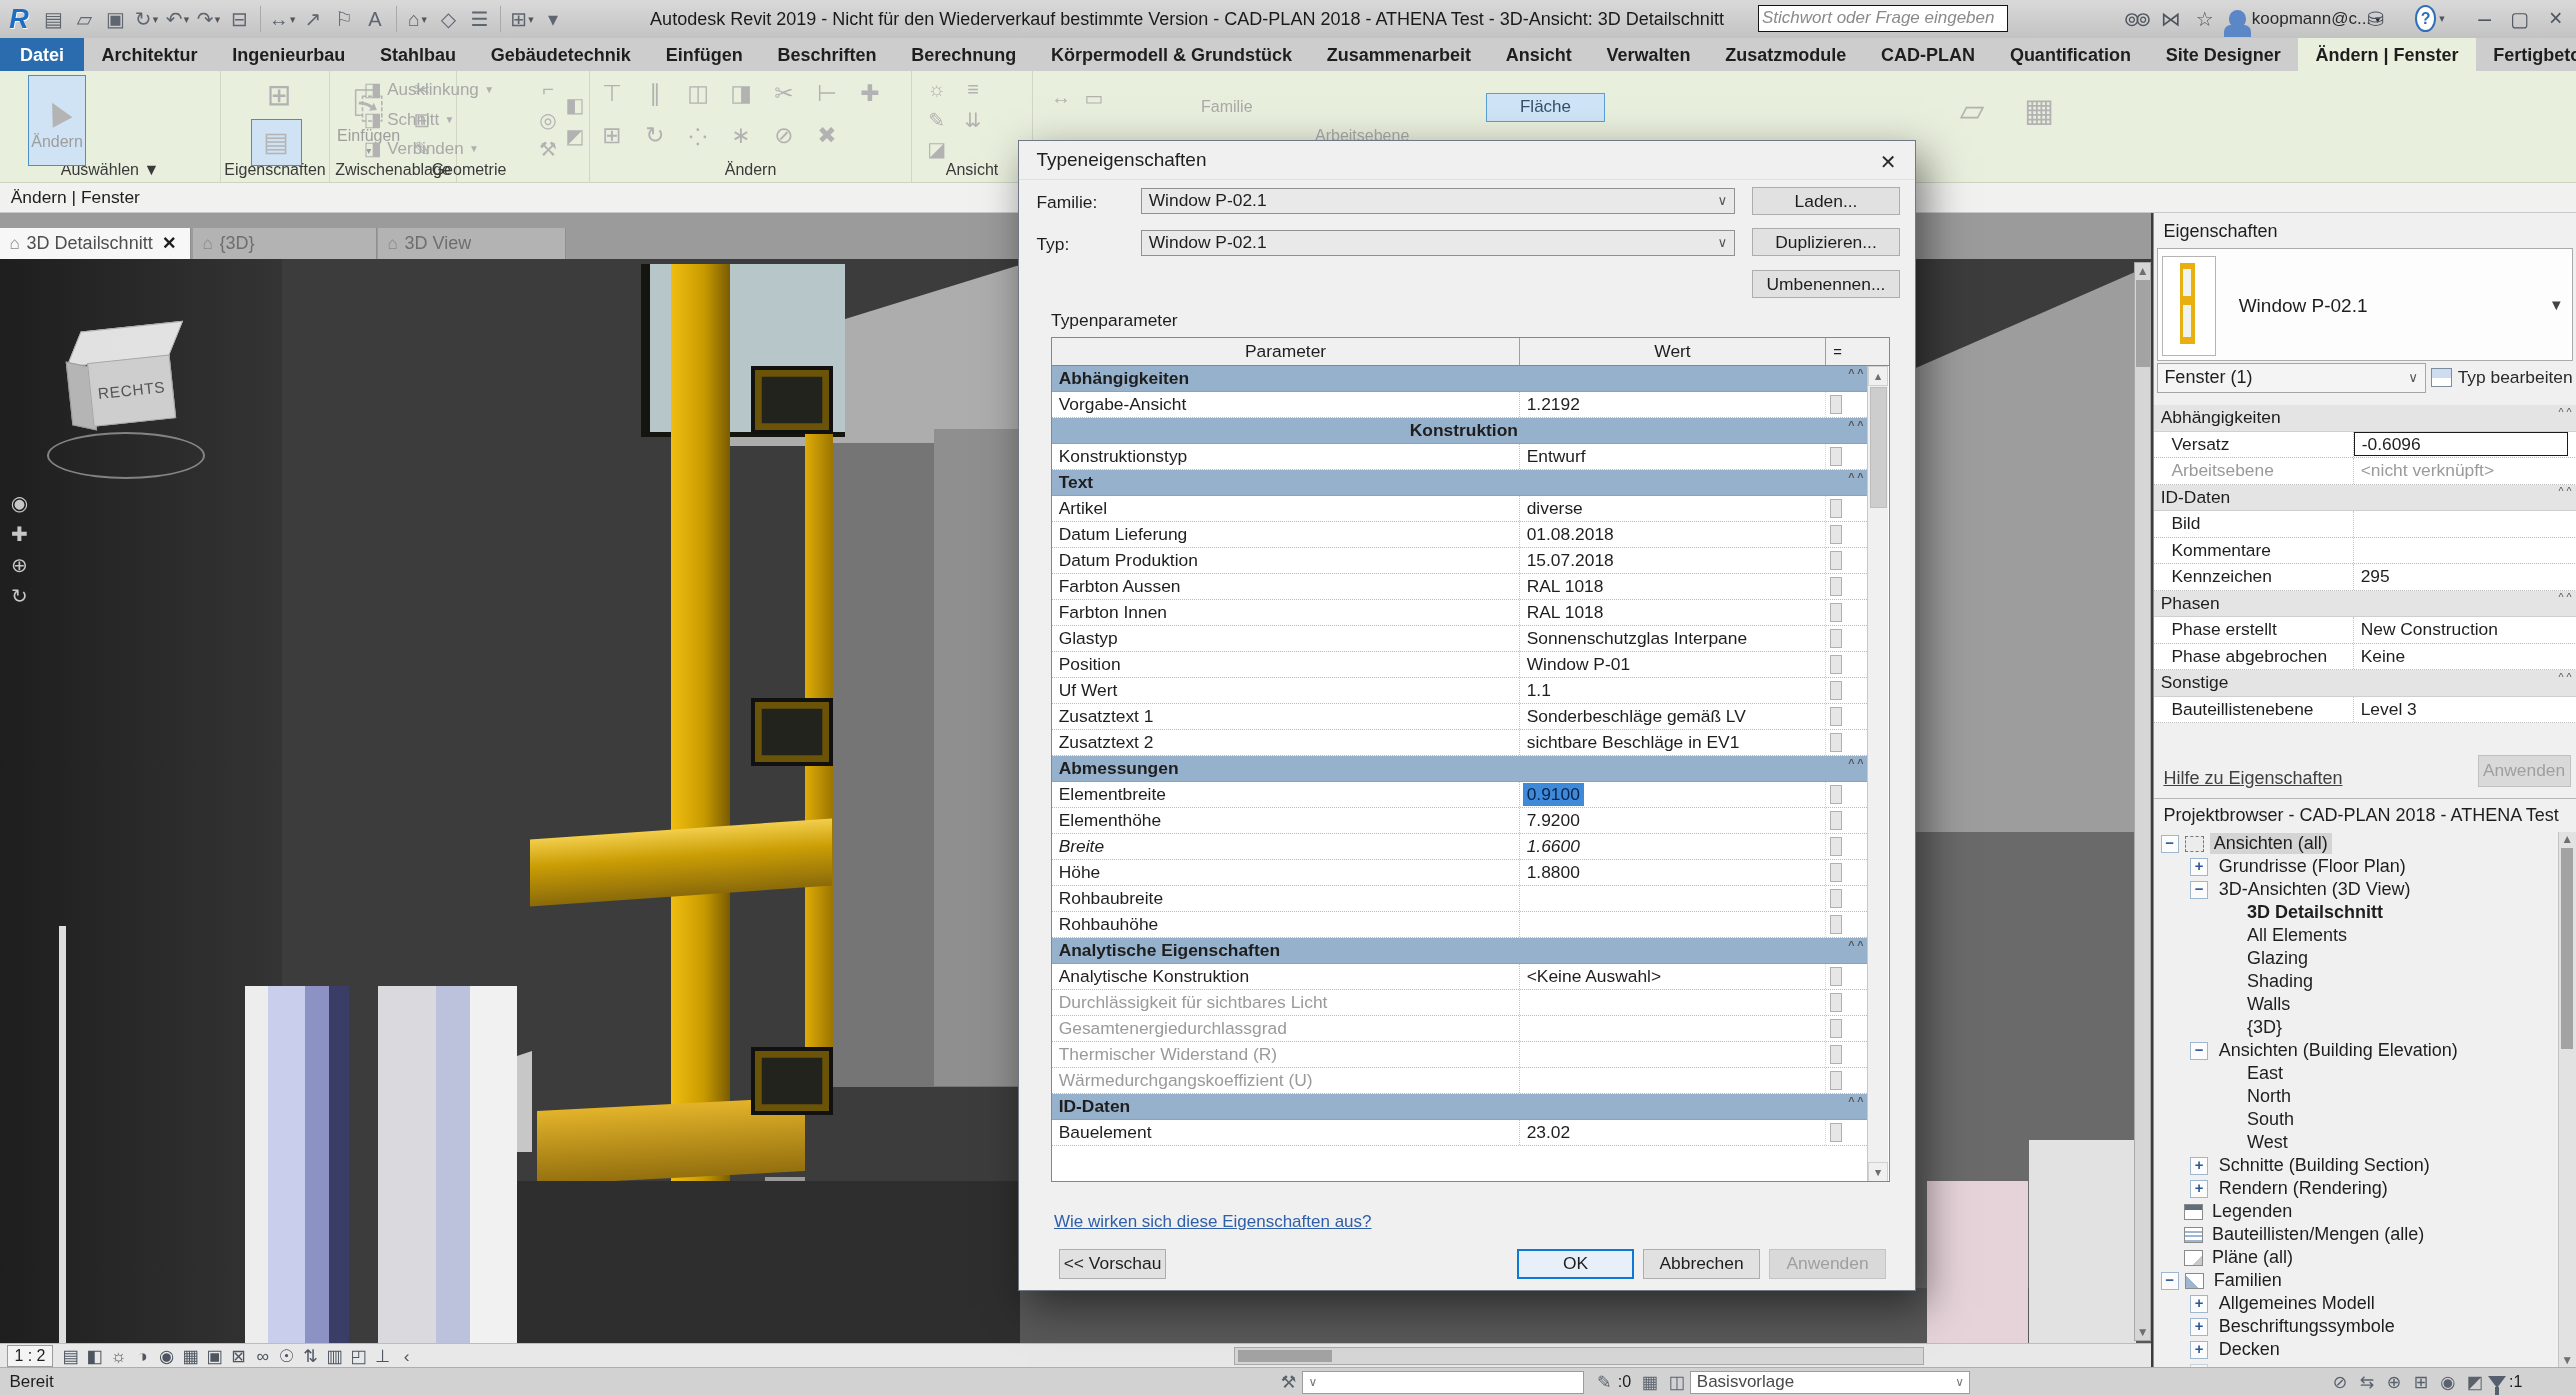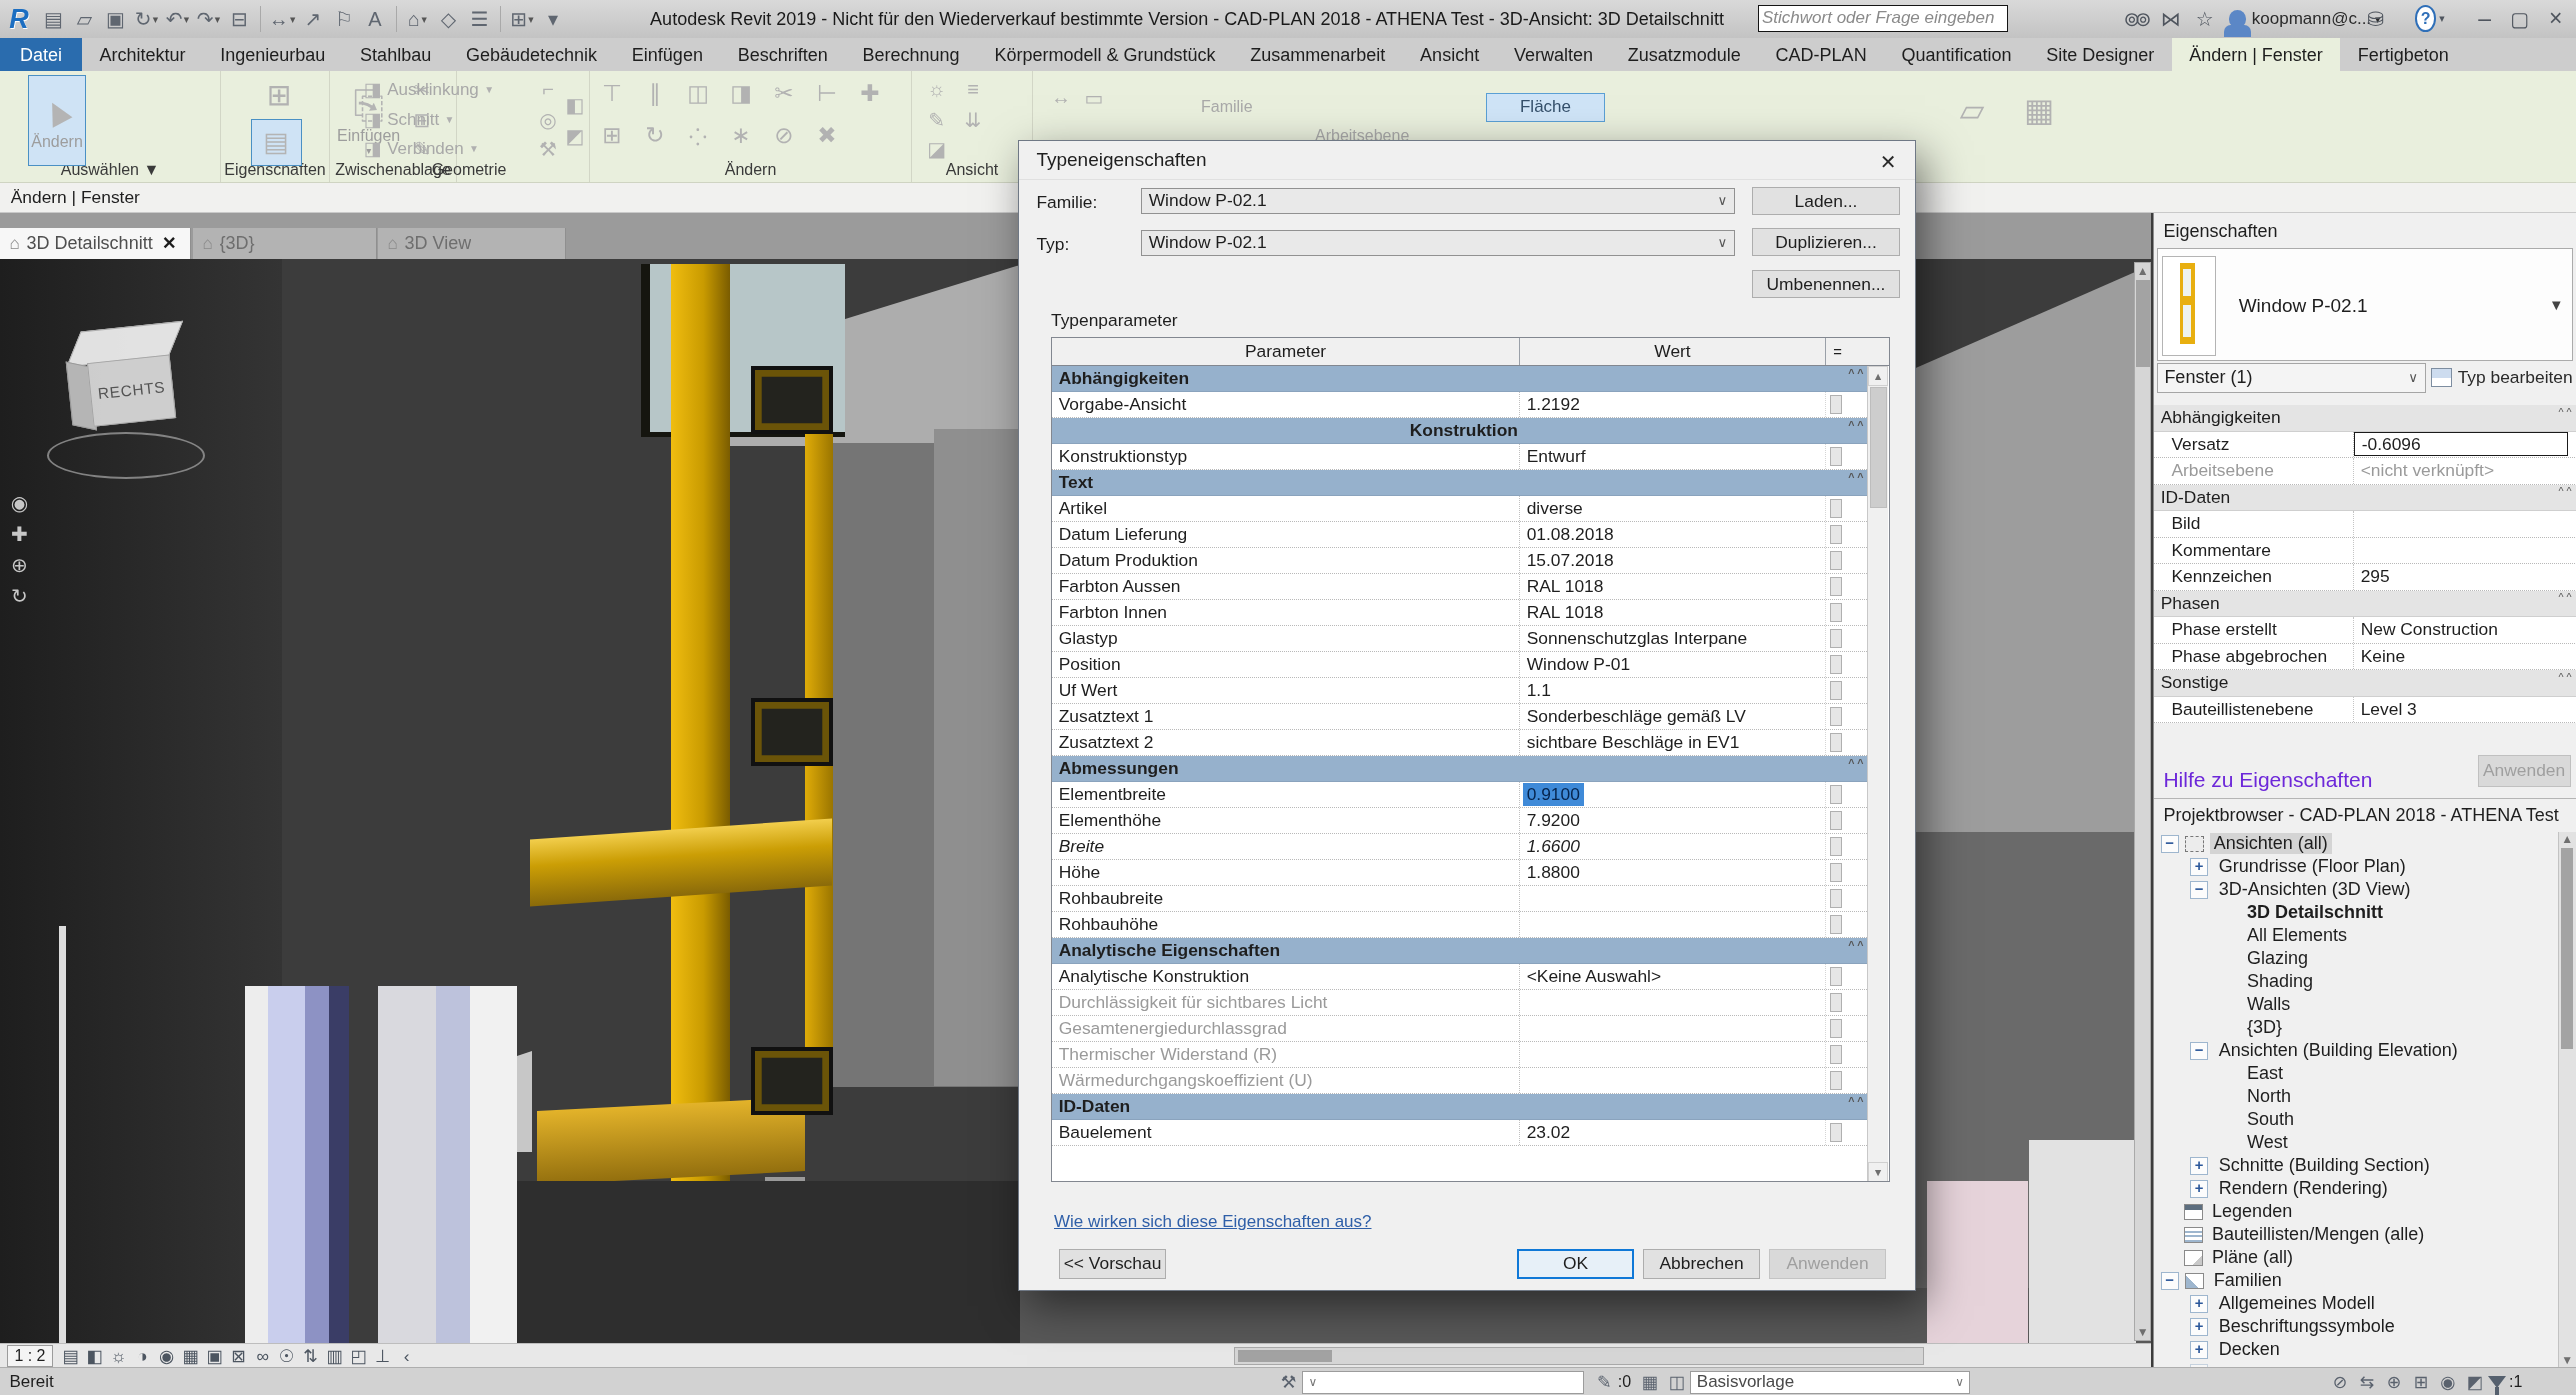--- a/index.html
+++ b/index.html
@@ -22,21 +22,21 @@
   #searchbox .ph{font-style:italic;color:#8a8a8a;font-size:17px;white-space:nowrap;overflow:hidden;}
   .tb-ic{position:absolute;top:4px;width:29.5px;height:29.5px;display:flex;align-items:center;
          justify-content:center;color:#4f555e;font-size:20px;}
   #account{position:absolute;left:2229px;top:0;height:38px;display:flex;align-items:center;
            font-size:17px;color:#2a2a2a;white-space:nowrap;}
   .person{width:17.4px;height:17.4px;border-radius:50%;background:#5b87c6;position:relative;margin-right:5.4px;}
   .person:after{content:"";position:absolute;left:-4.7px;top:14.8px;width:27px;height:12px;border-radius:6.7px 6.7px 0 0;background:#5b87c6;}
   .help-circ{width:23px;height:23px;border-radius:50%;background:#fff;border:2px solid #2f6fb8;
              color:#2f6fb8;font-weight:bold;display:flex;align-items:center;justify-content:center;font-size:16px;}
   
-  #tabsrow{left:0;top:38px;width:2576px;height:34px;background:#cdcdcd;display:flex;align-items:stretch;}
+  #tabsrow{left:0;top:38px;width:2576px;height:34px;background:#cdcdcd;display:flex;align-items:stretch;font-weight:bold;}
   .tab{display:flex;align-items:center;padding:0 17.4px;font-size:18px;color:#1e1e1e;white-space:nowrap;}
   .tab.file{background:#2a6cae;color:#fff;padding:0 20px;}
   .tab.active{background:#e9efdd;}
   
   #ribbon{left:0;top:71px;width:2576px;height:111px;background:#e9efdd;border-bottom:0.7px solid #cfd4c2;}
   .rpanel{position:absolute;top:0;height:111px;border-right:0.7px solid #d2d6c6;box-sizing:border-box;}
   .rpanel .plabel{position:absolute;left:0;right:0;bottom:2.7px;text-align:center;font-size:16px;color:#3a3a3a;white-space:nowrap;}
   .bigbtn{position:absolute;display:flex;flex-direction:column;align-items:center;justify-content:center;
           color:#adadad;}
   .bigbtn .big-ic{font-size:38px;line-height:43px;color:#b4b4b4;}
@@ -102,21 +102,21 @@
   .et-ic{width:19px;height:17.4px;border:1.3px solid #7d8da0;background:linear-gradient(#cddcef 50%,#fff 50%);margin-right:5.4px;}
   #propgrid{position:absolute;left:0px;top:192px;width:423px;}
   .pg-sec{height:25.5px;background:#e4e4e4;border-bottom:0.7px solid #cfcfcf;display:flex;align-items:center;
           padding-left:6.7px;font-size:17.4px;position:relative;}
   .pg-row{height:25.5px;background:#fff;border-bottom:0.7px dotted #b9b9b9;display:flex;font-size:17.4px;}
   .pg-p{width:200px;padding-left:17.4px;display:flex;align-items:center;border-right:0.7px dotted #c4c4c4;box-sizing:border-box;}
   .pg-v{flex:1;padding-left:6.7px;display:flex;align-items:center;position:relative;}
   .pg-v.focus{border:1.3px solid #1b1b1b;margin:0.7px 9.4px 0.7px 0;}
   .gray{color:#9a9a9a;}
   .chev{position:absolute;right:5.4px;top:2.7px;color:#555;font-size:10.7px;line-height:8px;text-align:center;}
-  #props-help{position:absolute;left:9.4px;top:555px;color:#6d28d9;font-size:21px;}
+  #props-help{position:absolute;left:9.4px;top:555px;color:#404040;text-decoration:underline;font-size:18px;}
   #props-apply{position:absolute;right:5.4px;top:542px;width:91px;height:29.5px;background:#d9d9d9;border:0.7px solid #c0c0c0;
                color:#9f9f9f;display:flex;align-items:center;justify-content:center;font-size:17.4px;}
   #pb-divider{position:absolute;left:0;top:585px;width:423px;height:1.3px;background:#b5b5b5;}
   #pb-header{position:absolute;left:9.4px;top:592px;font-size:18px;white-space:nowrap;}
   #tree{position:absolute;left:0;top:619px;width:406px;height:535px;overflow:hidden;}
   .trow{height:23px;display:flex;align-items:center;font-size:18px;white-space:nowrap;}
   .texp{width:16px;height:16px;border:0.7px solid #9eb6ce;background:#fcfcfc;color:#2b579a;font-weight:bold;
         display:flex;align-items:center;justify-content:center;font-size:14.8px;line-height:14.8px;margin-right:6.7px;flex:none;}
   .tlab{padding:0 4px;}
   .tsel{background:#d4d4d4;}

